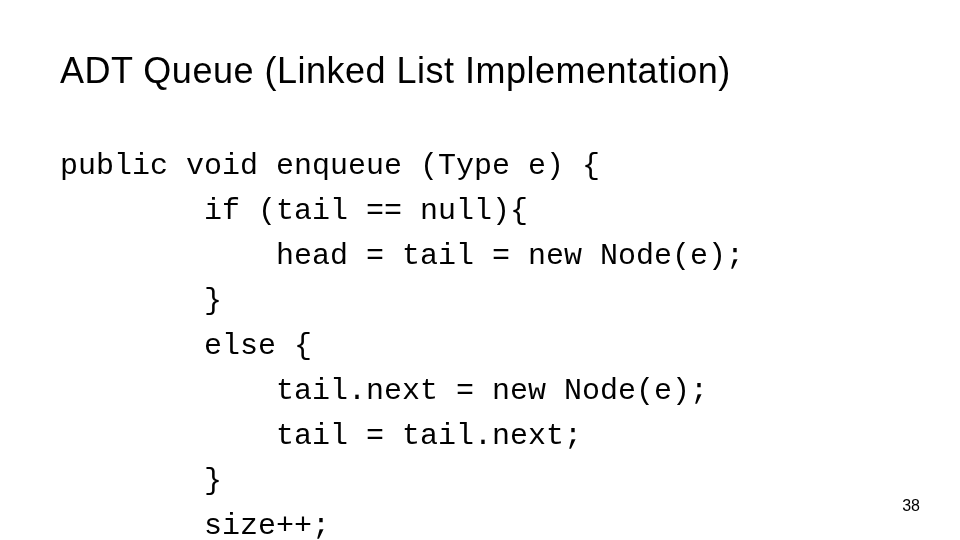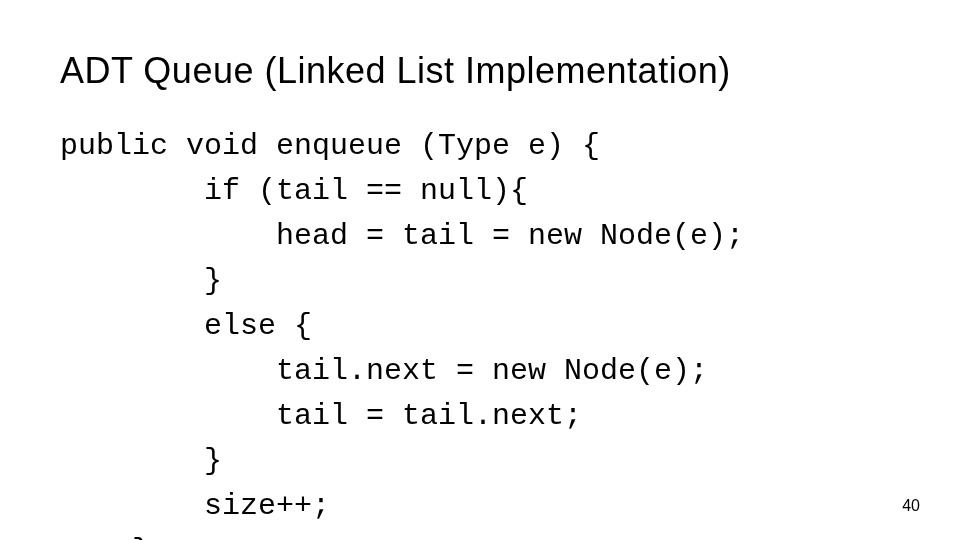--- a/index.html
+++ b/index.html
@@ -1,30 +1,30 @@
 <!DOCTYPE html>
 <html><head>
 <meta charset="utf-8">
 <style>
   * { margin: 0; padding: 0; box-sizing: border-box; }
   html, body { width: 960px; height: 540px; background: #fff; font-family: "Segoe UI", "Helvetica Neue", Arial, sans-serif; color: #000; }
   .slide { position: relative; width: 960px; height: 540px; padding: 50px 60px 40px 60px; }
-  .title { font-size: 36px; font-weight: 400; letter-spacing: 0.5px; margin-bottom: 32px; }
+  .title { font-size: 36px; font-weight: 400; letter-spacing: 0.5px; margin-bottom: 52px; }
   .code-block { font-family: "SimSun", "NSimSun", "Courier New", monospace; font-size: 30px; line-height: 1.5; white-space: pre; }
   .page-number { position: absolute; right: 40px; bottom: 25px; font-size: 16px; font-family: "Segoe UI", Arial, sans-serif; }
 </style>
 </head>
 <body>
 
 <div class="slide">
   <h1 class="title">ADT Queue (Linked List Implementation)</h1>
   <pre class="code-block">public void enqueue (Type e) {
         if (tail == null){
             head = tail = new Node(e);
         }
         else {
             tail.next = new Node(e);
             tail = tail.next;
         }
         size++;
     }</pre>
-  <div class="page-number">40</div>
+  <div class="page-number">38</div>
 </div>
 
 </body></html>

